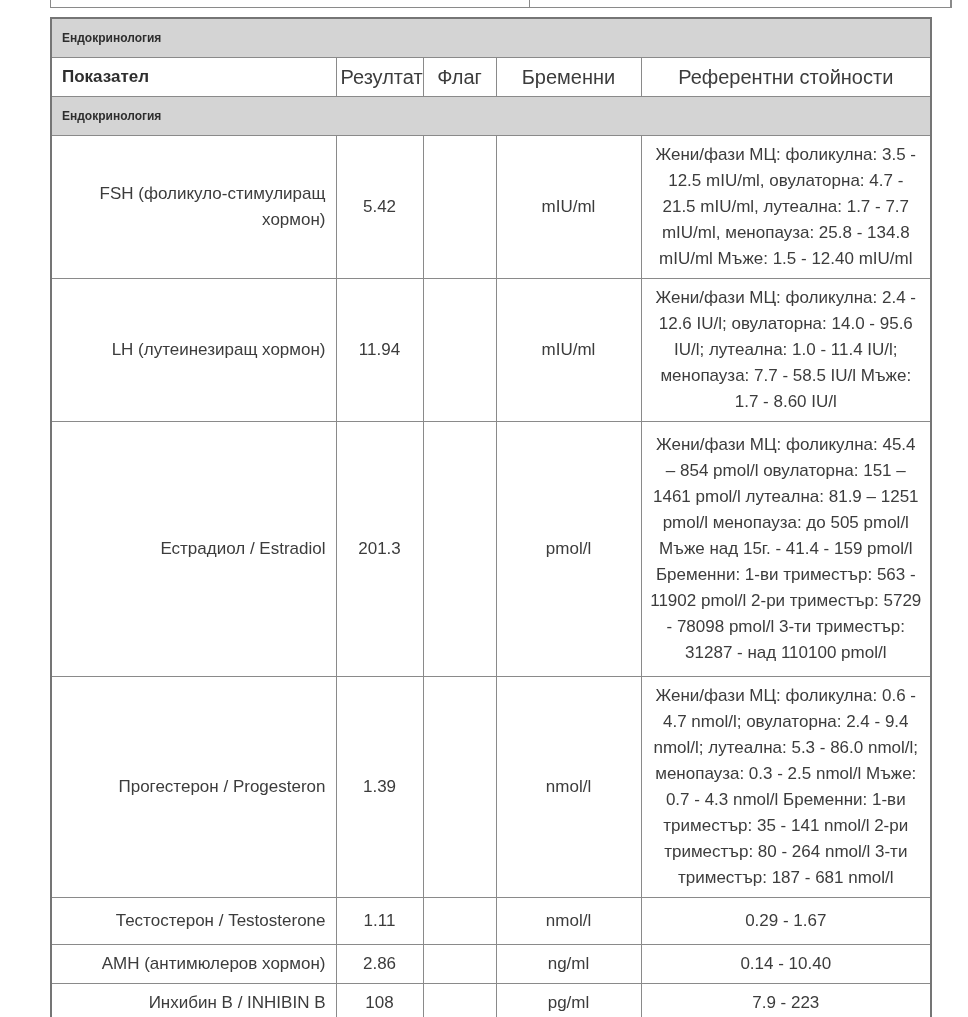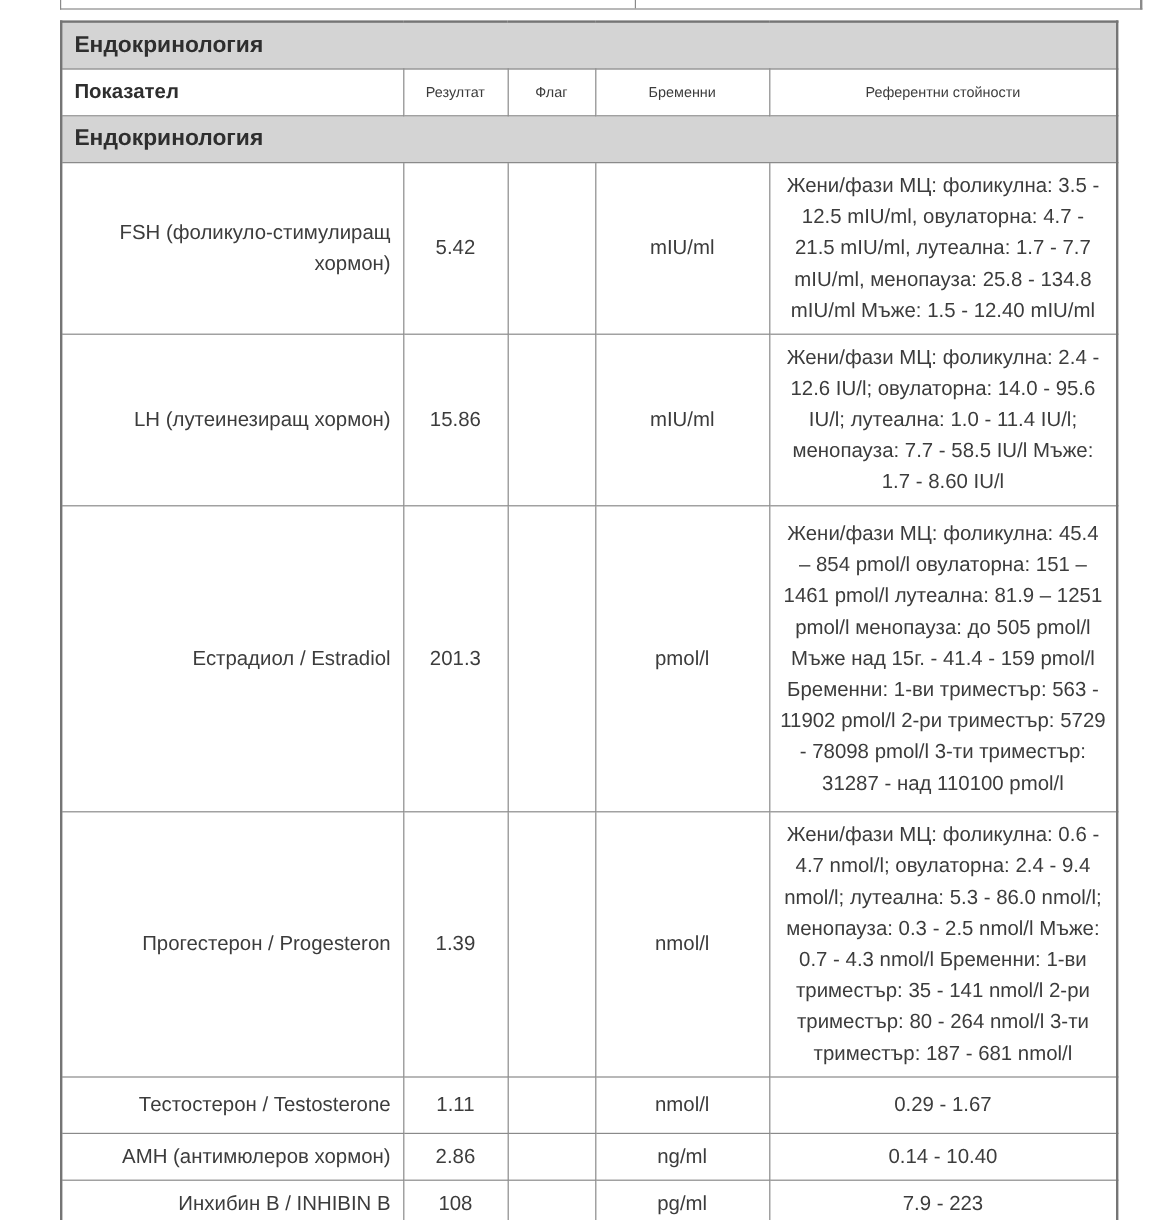--- a/index.html
+++ b/index.html
@@ -59,26 +59,26 @@
   col.c-units { width: 145px; }
   col.c-ref   { width: 290px; }
 
   tr.section-row td {
     background: #d4d4d4;
     font-weight: bold;
     color: #2e2e2e;
     text-align: left;
     padding: 6px 10px;
     height: 38px;
-    font-size: 19px;
+    font-size: 12px;
   }
   tr.colhead-row { height: 38px; margin-top: 27px; }
   tr.colhead-row th {
     background: #ffffff;
-    font-size: 12px;
+    font-size: 20px;
     font-weight: normal;
     text-align: center;
     padding: 6px 4px;
   }
   tr.colhead-row th.head-name {
     font-weight: bold;
     text-align: left;
     padding-left: 10px;
     color: #2e2e2e;
     font-size: 17px;
@@ -139,21 +139,21 @@
       <tr class="h135">
         <td class="cell-name">FSH (фоликуло-стимулиращ хормон)</td>
         <td class="cell-result">5.42</td>
         <td class="cell-flag"></td>
         <td class="cell-units">mIU/ml</td>
         <td class="cell-ref">Жени/фази МЦ: фоликулна: 3.5 - 12.5 mIU/ml, овулаторна: 4.7 - 21.5 mIU/ml, лутеална: 1.7 - 7.7 mIU/ml, менопауза: 25.8 - 134.8 mIU/ml Мъже: 1.5 - 12.40 mIU/ml</td>
       </tr>
 
       <tr class="h133">
         <td class="cell-name">LH (лутеинезиращ хормон)</td>
-        <td class="cell-result">15.86</td>
+        <td class="cell-result">11.94</td>
         <td class="cell-flag"></td>
         <td class="cell-units">mIU/ml</td>
         <td class="cell-ref">Жени/фази МЦ: фоликулна: 2.4 - 12.6 IU/l; овулаторна: 14.0 - 95.6 IU/l; лутеална: 1.0 - 11.4 IU/l; менопауза: 7.7 - 58.5 IU/l Мъже: 1.7 - 8.60 IU/l</td>
       </tr>
 
       <tr class="h255">
         <td class="cell-name">Естрадиол / Estradiol</td>
         <td class="cell-result">201.3</td>
         <td class="cell-flag"></td>
         <td class="cell-units">pmol/l</td>

